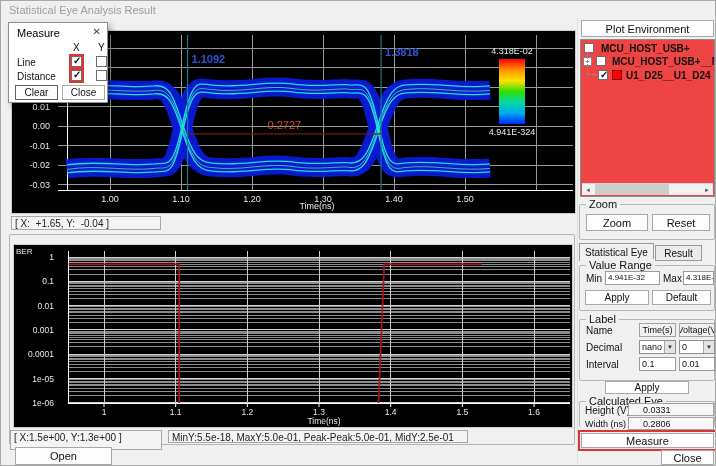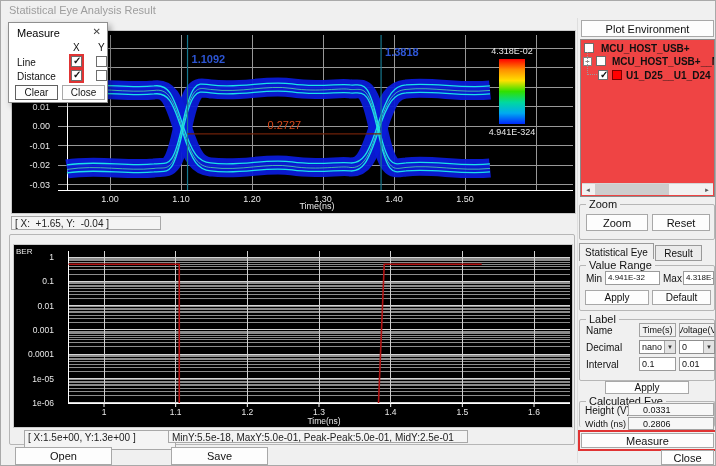--- a/index.html
+++ b/index.html
@@ -237,26 +237,25 @@
           <line x1="448.35" y1="158" x2="448.35" y2="162" stroke="#ffffff"></line>
           <text x="448.35" y="170" fill="#e8e8e8" font-size="8.5" text-anchor="middle">1.5</text>
           <line x1="520.0200000000001" y1="158" x2="520.0200000000001" y2="162" stroke="#ffffff"></line>
           <text x="520.0200000000001" y="170" fill="#e8e8e8" font-size="8.5" text-anchor="middle">1.6</text>
           <text x="310" y="179" fill="#e8e8e8" font-size="8.5" text-anchor="middle">Time(ns)</text>
           <text x="2" y="9" fill="#e8e8e8" font-size="8">BER</text>
           <polyline points="54.5,19.324059794504663 165.25349999999997,19.324059794504663 165.25349999999997,157.98" fill="none" stroke="#b31313" stroke-width="1.6"></polyline>
           <polyline points="364.4961,157.98 370.22970000000004,19.324059794504663 467.70089999999993,19.324059794504663" fill="none" stroke="#b31313" stroke-width="1.6"></polyline>
         </svg>
     </div>
-    <div class="sunken" style="left:14px;top:195px;width:152px;height:20px">[ X:1.5e+00, Y:1.3e+00 ]</div>
+    <div class="sunken" style="left:0;top:195px;width:152px;height:20px">[ X:1.5e+00, Y:1.3e+00 ]</div>
     <div class="sunken" style="left:158px;top:195px;width:300px;height:13px">MinY:5.5e-18, MaxY:5.0e-01, Peak-Peak:5.0e-01, MidY:2.5e-01</div>
   </div>
 
   <div class="btn" style="left:14px;top:446px;width:97px;height:18px">Open</div>
-  <div class="btn" style="left:170px;top:446px;width:97px;height:18px">Save</div>
 
   <div class="vsep"></div>
 
   <div class="btn" style="left:580px;top:19px;width:133px;height:17px">Plot Environment</div>
 
   <div class="tree" style="left:579px;top:38px;width:135px;height:158px">
     <div class="trow" style="top:3px">
       <span class="cb small" style="left:3px;top:0"></span>
       <span class="tlabel" style="left:20px">MCU_HOST_USB+</span>
     </div>

